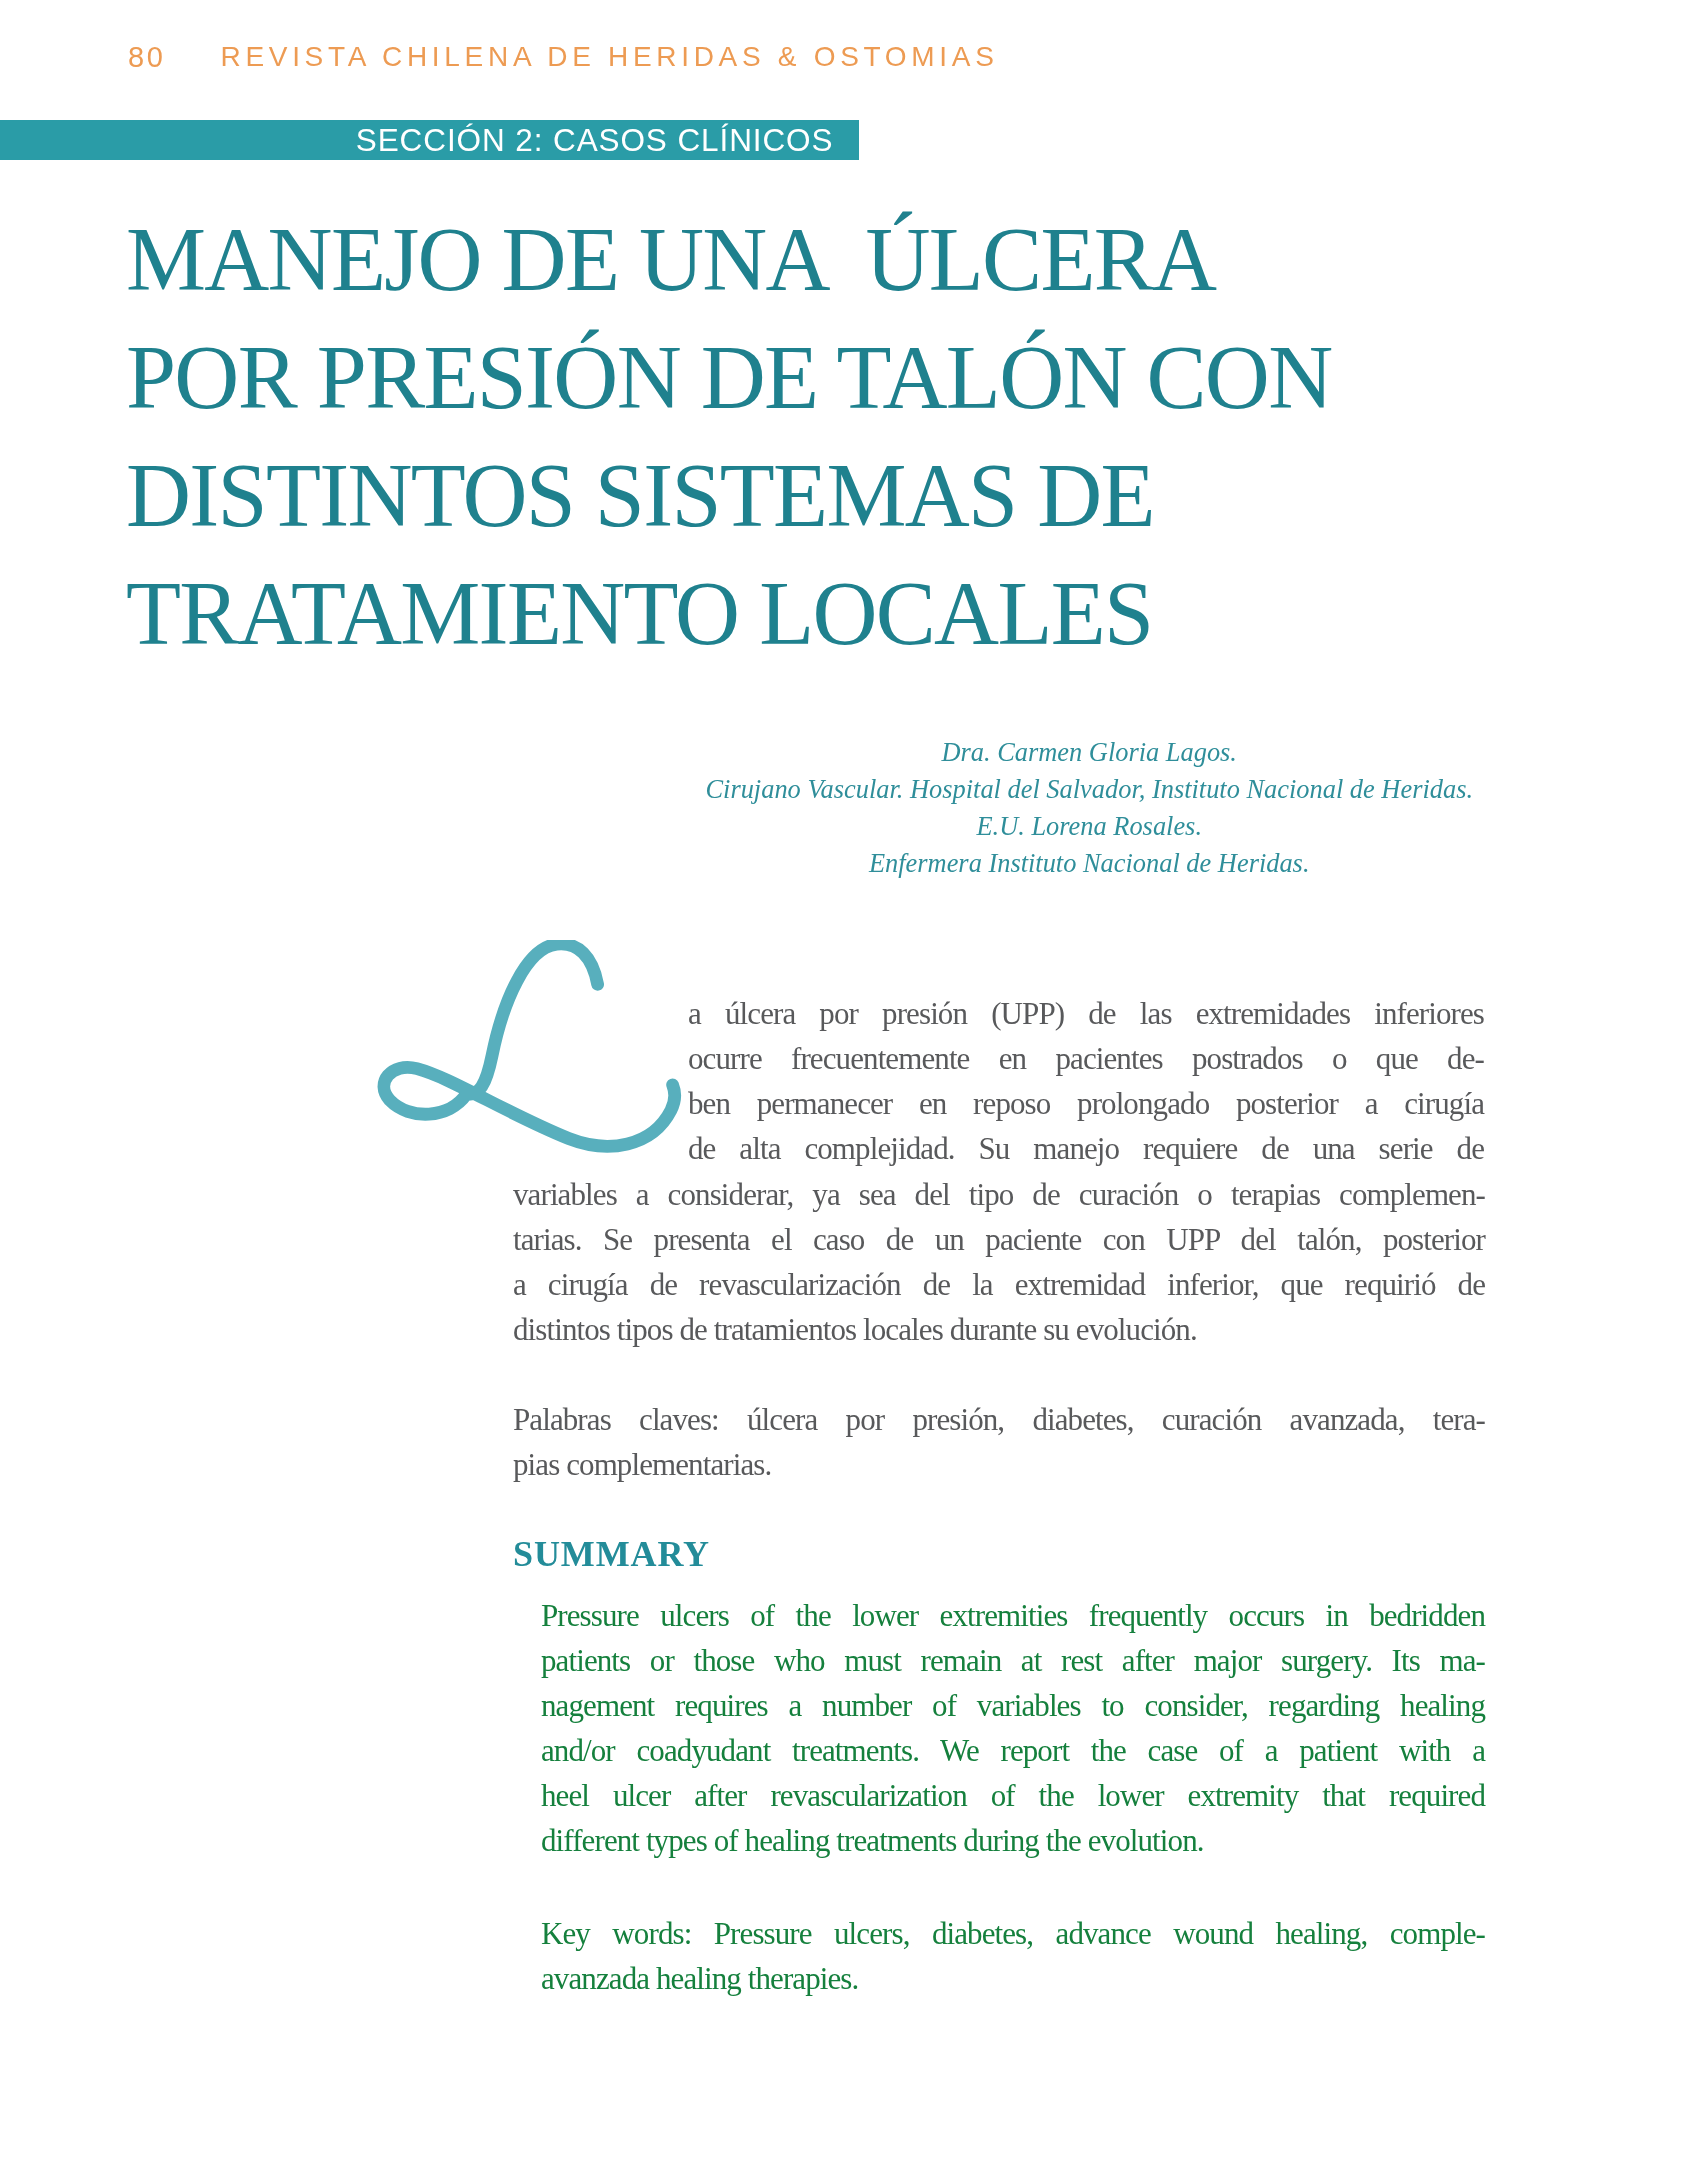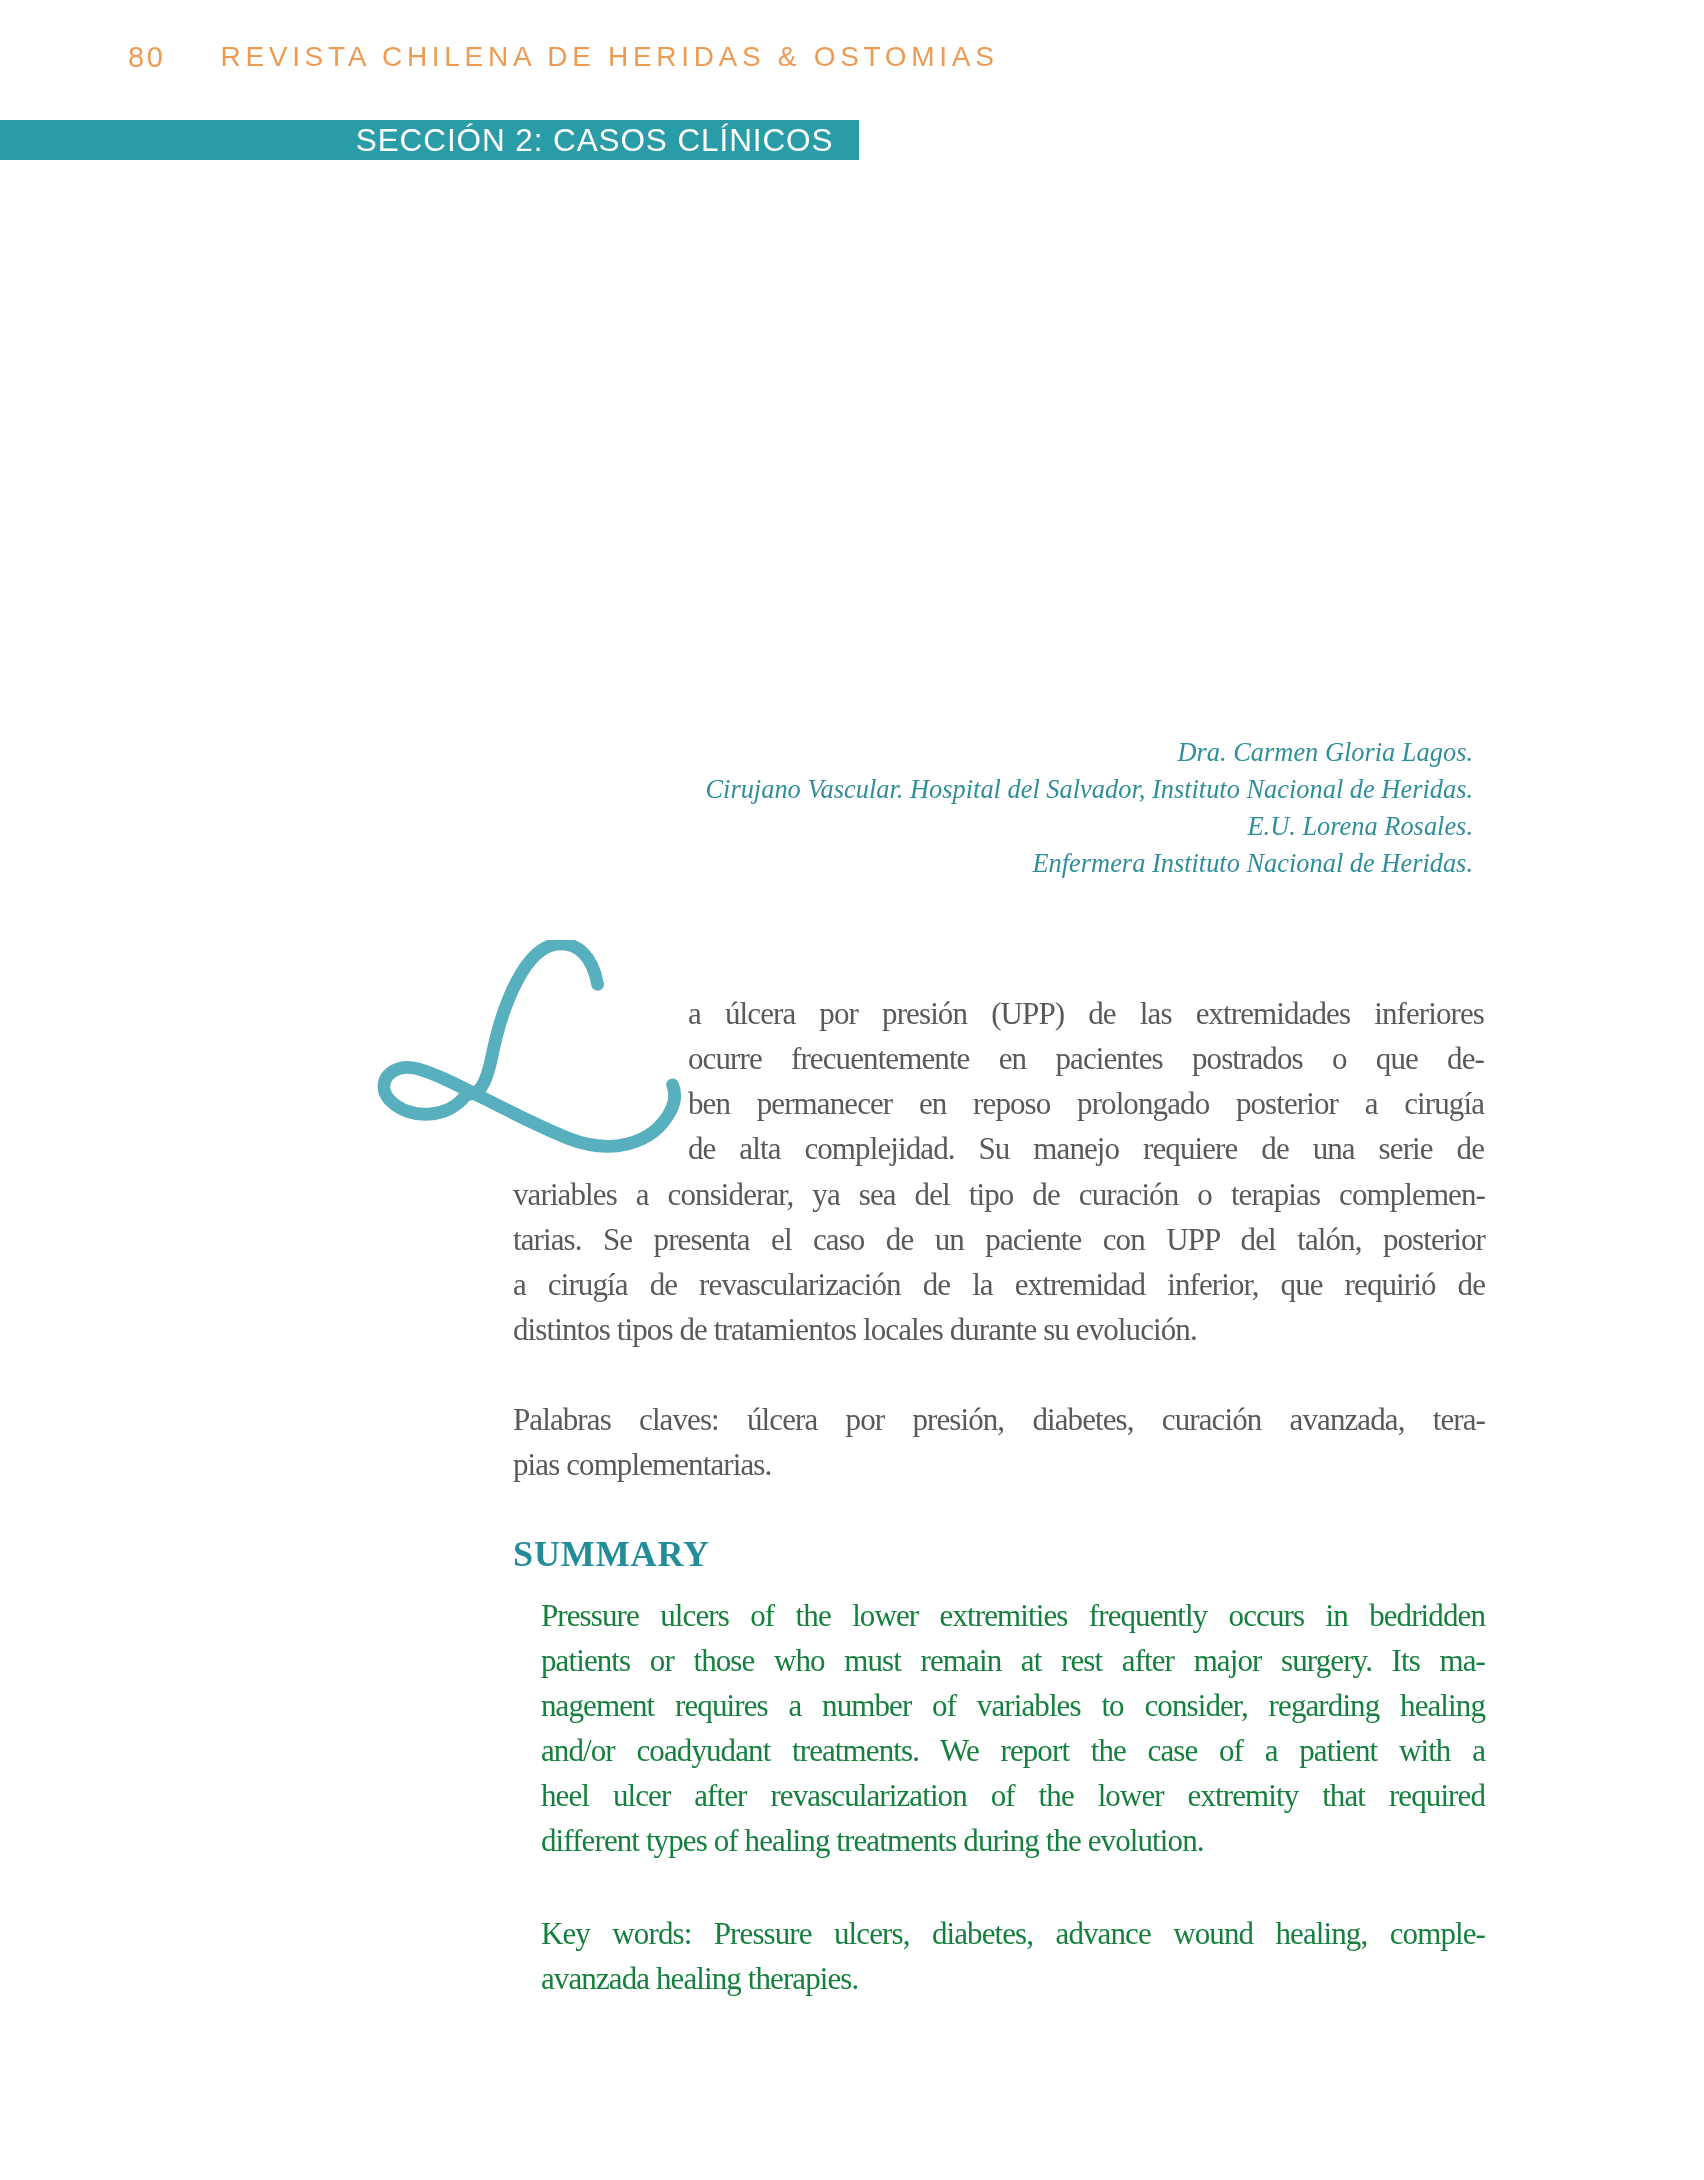--- a/index.html
+++ b/index.html
@@ -34,21 +34,21 @@
   
   .title{
     position:absolute;left:126px;top:201px;
     color:#1F818E;
     font-size:90px;line-height:118px;letter-spacing:-1.7px;
   }
   .title .tline{white-space:pre;}
   
   .authors{
     position:absolute;right:231px;top:734px;
-    text-align:right;
+    text-align:center;
     color:#2F8E9A;font-style:italic;
     font-size:26.4px;line-height:37px;
     white-space:nowrap;
   }
   
   .dropcap{position:absolute;left:371px;top:940px;}
   
   .bodyblock{position:absolute;}
   .body-line{
     font-size:31px;line-height:45px;letter-spacing:-0.9px;
@@ -75,20 +75,26 @@
 
   <div class="masthead">
     <span class="page-num">80</span>
     <span class="journal">REVISTA CHILENA DE HERIDAS &amp; OSTOMIAS</span>
   </div>
 
   <div class="section-band">
     <span class="section-label">SECCIÓN 2: CASOS CLÍNICOS</span>
   </div>
 
+  <div class="title">
+    <div class="tline">MANEJO DE UNA  ÚLCERA</div>
+    <div class="tline">POR PRESIÓN DE TALÓN CON</div>
+    <div class="tline">DISTINTOS SISTEMAS DE</div>
+    <div class="tline">TRATAMIENTO LOCALES</div>
+  </div>
 
   <div class="authors">
     <div>Dra. Carmen Gloria Lagos.</div>
     <div>Cirujano Vascular. Hospital del Salvador, Instituto Nacional de Heridas.</div>
     <div>E.U. Lorena Rosales.</div>
     <div>Enfermera Instituto Nacional de Heridas.</div>
   </div>
 
   <div class="dropcap">
     <svg width="311" height="213" viewBox="0 0 365 250">

